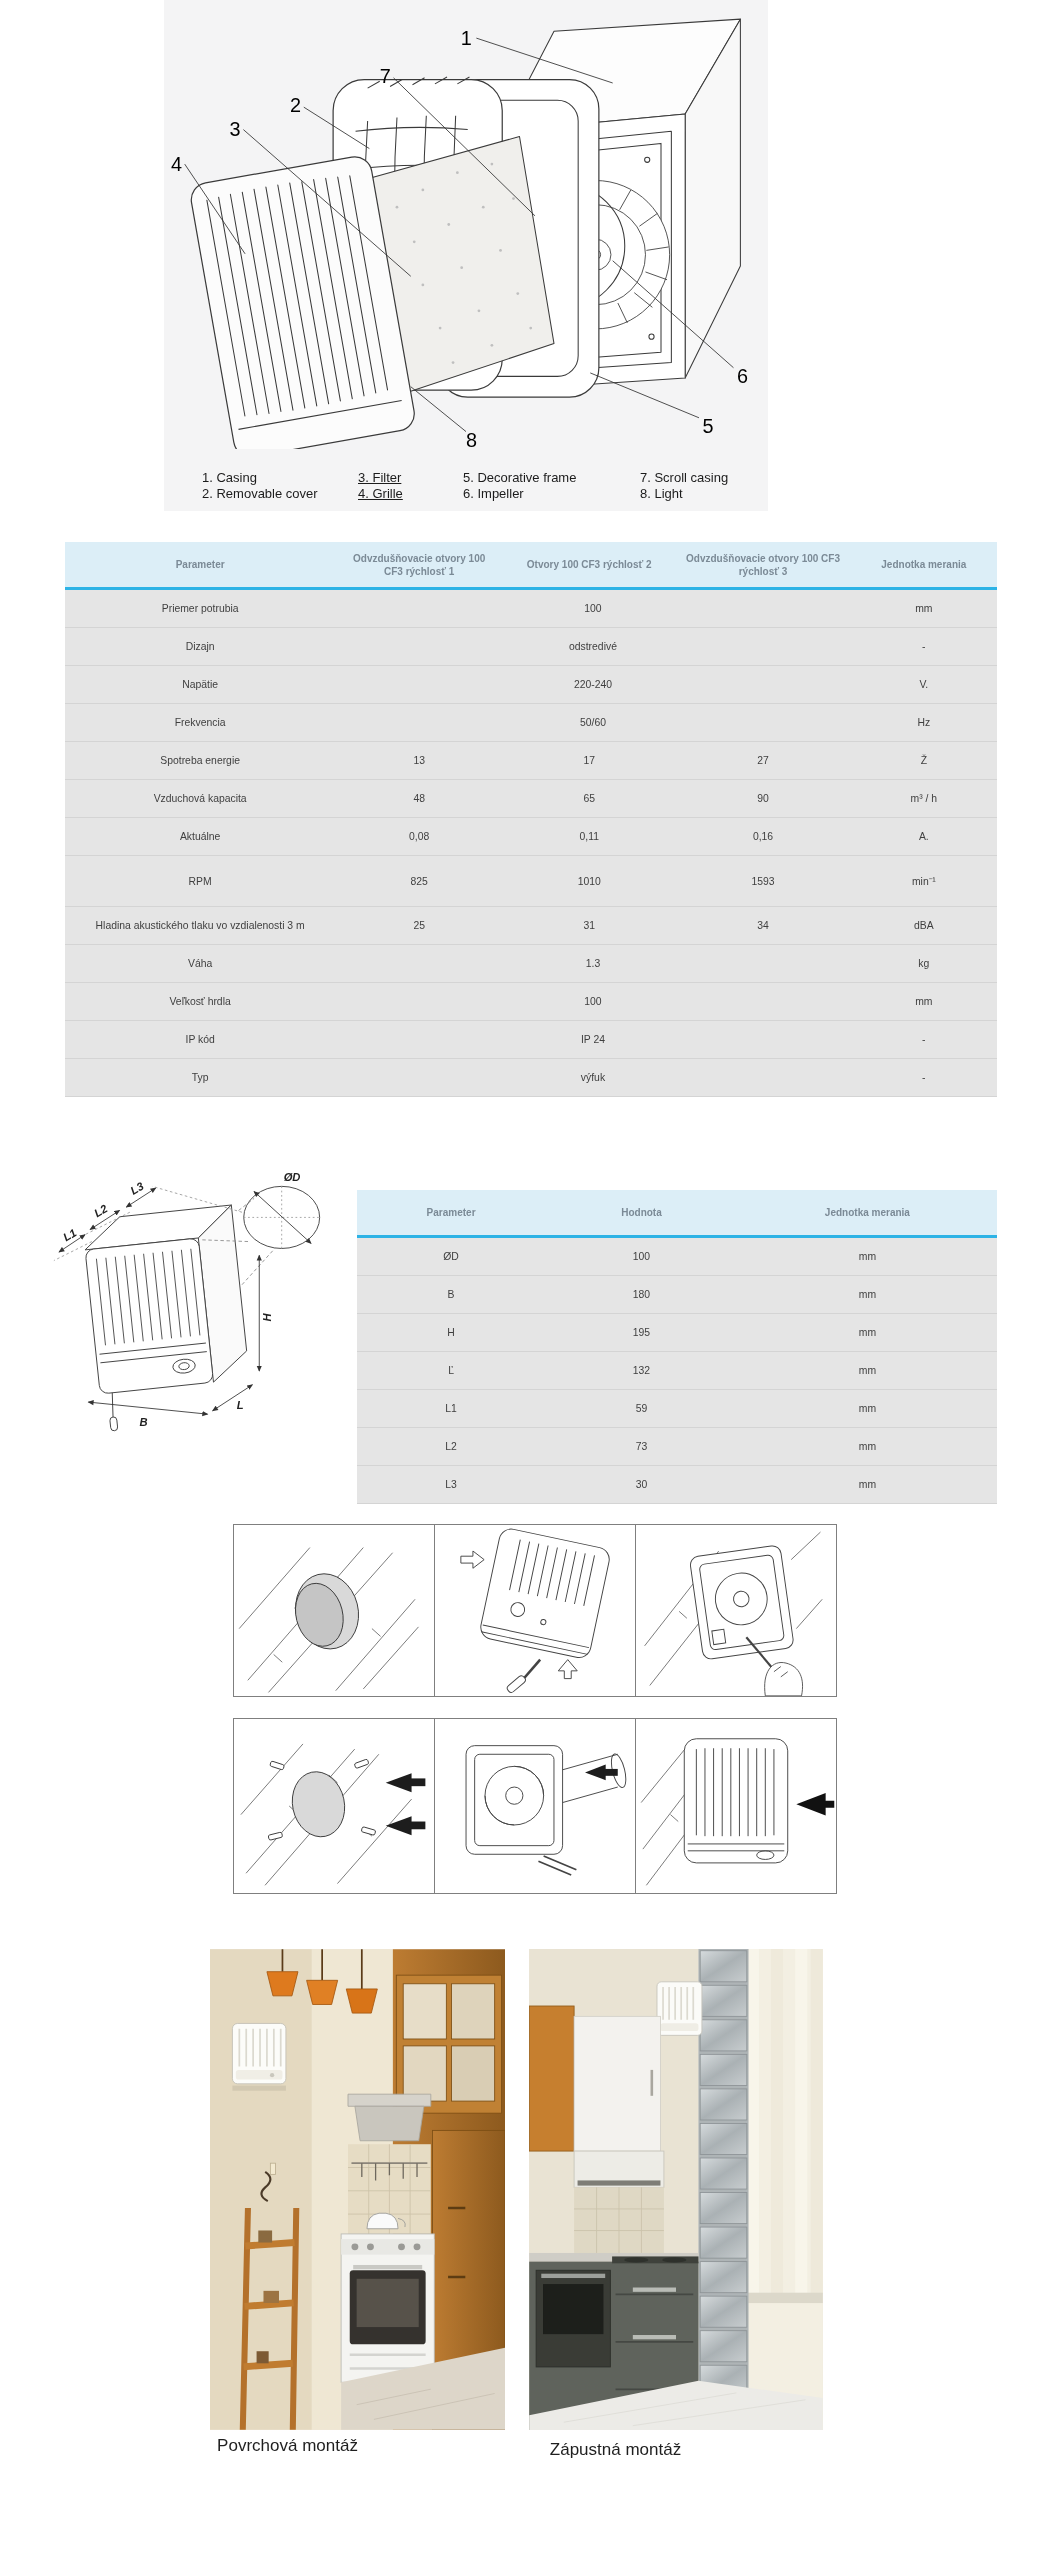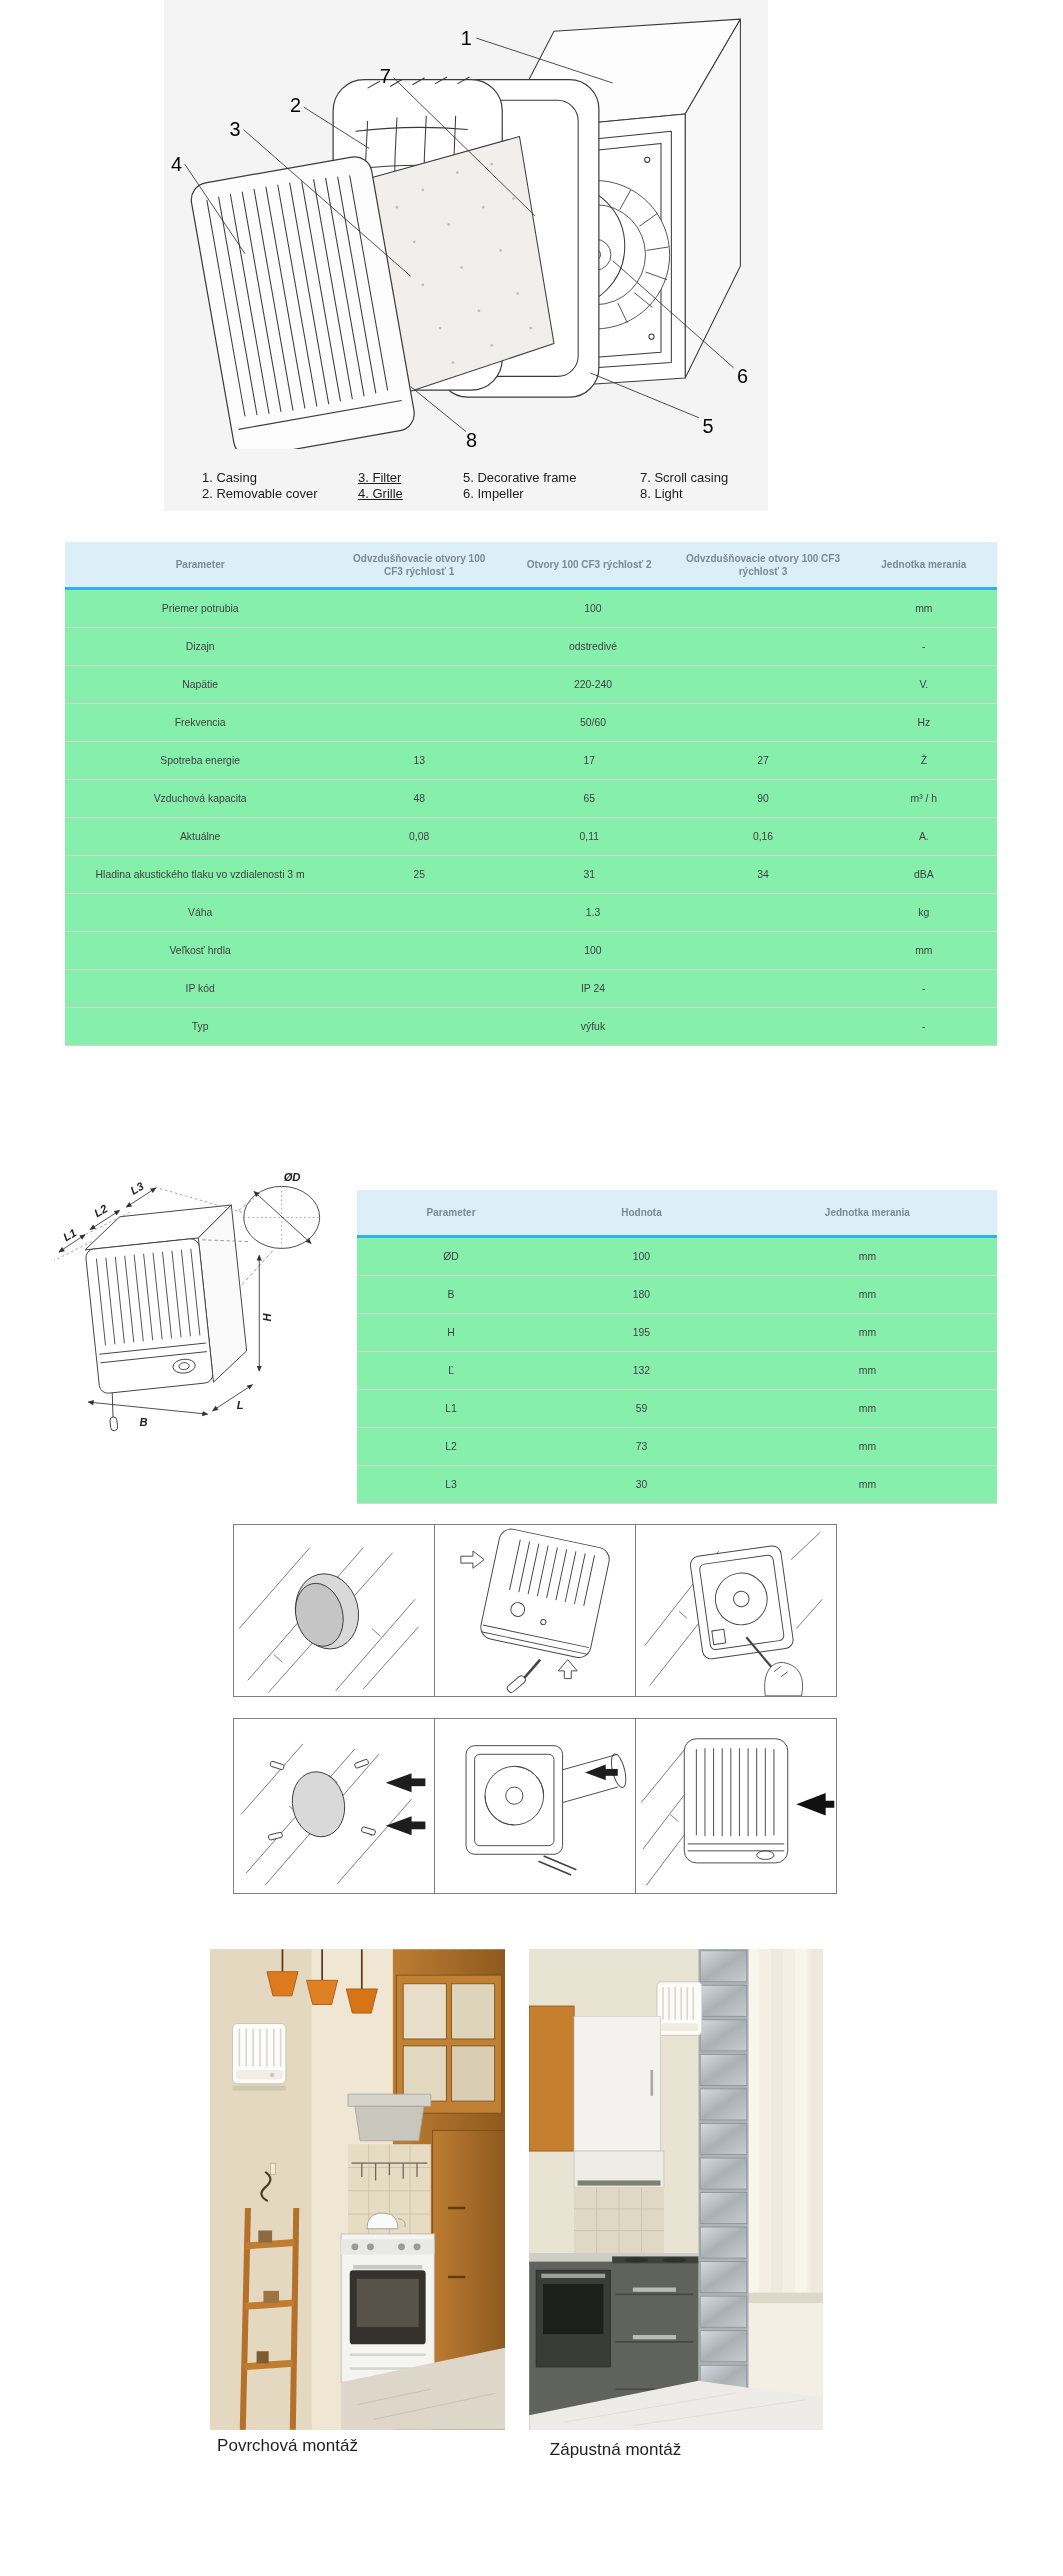--- a/index.html
+++ b/index.html
@@ -5,21 +5,21 @@
   html,body{margin:0;padding:0;background:#fff;}
   .page{position:relative;width:1064px;height:2576px;background:#fff;
         font-family:"Liberation Sans",sans-serif;overflow:hidden;}
   .abs{position:absolute;}
 
   
   #diagram-panel{left:164px;top:0;width:604px;height:511px;background:#f4f4f5;}
   .legend-col{position:absolute;top:470px;font-size:13px;line-height:16.4px;color:#1c1c1c;white-space:nowrap;}
 
   
-  table.spec{border-collapse:collapse;table-layout:fixed;width:100%;background:#86efac;}
+  table.spec{border-collapse:collapse;table-layout:fixed;width:100%;background:#e5e5e5;}
   table.spec th{background:#dceef7;color:#7b8a96;font-weight:bold;font-size:10px;
       height:45px;border-bottom:3.5px solid #2db3e6;padding:0 8.6px;text-align:center;vertical-align:middle;line-height:13px;}
   table.spec td{font-size:10.4px;color:#3f3f3f;text-align:center;vertical-align:middle;
       border-bottom:0.9px solid #d4d4d4;height:37px;padding:0 5.2px;}
   table.spec tr.tall td{height:50px;}
   #spec-wrap{left:65px;top:542px;width:932px;}
   #dim-wrap{left:357px;top:1190px;width:640px;}
 
   
   .install-box{display:flex;border:0.9px solid #7f7f7f;background:#fff;}
@@ -210,20 +210,27 @@
             <td>65</td>
             <td>90</td>
             <td>m³ / h</td>
           </tr>
           <tr>
             <td>Aktuálne</td>
             <td>0,08</td>
             <td>0,11</td>
             <td>0,16</td>
             <td>A.</td>
+          </tr>
+          <tr class="tall">
+            <td>RPM</td>
+            <td>825</td>
+            <td>1010</td>
+            <td>1593</td>
+            <td>min⁻¹</td>
           </tr>
           <tr>
             <td>Hladina akustického tlaku vo vzdialenosti 3 m</td>
             <td>25</td>
             <td>31</td>
             <td>34</td>
             <td>dBA</td>
           </tr>
           <tr>
             <td>Váha</td>

